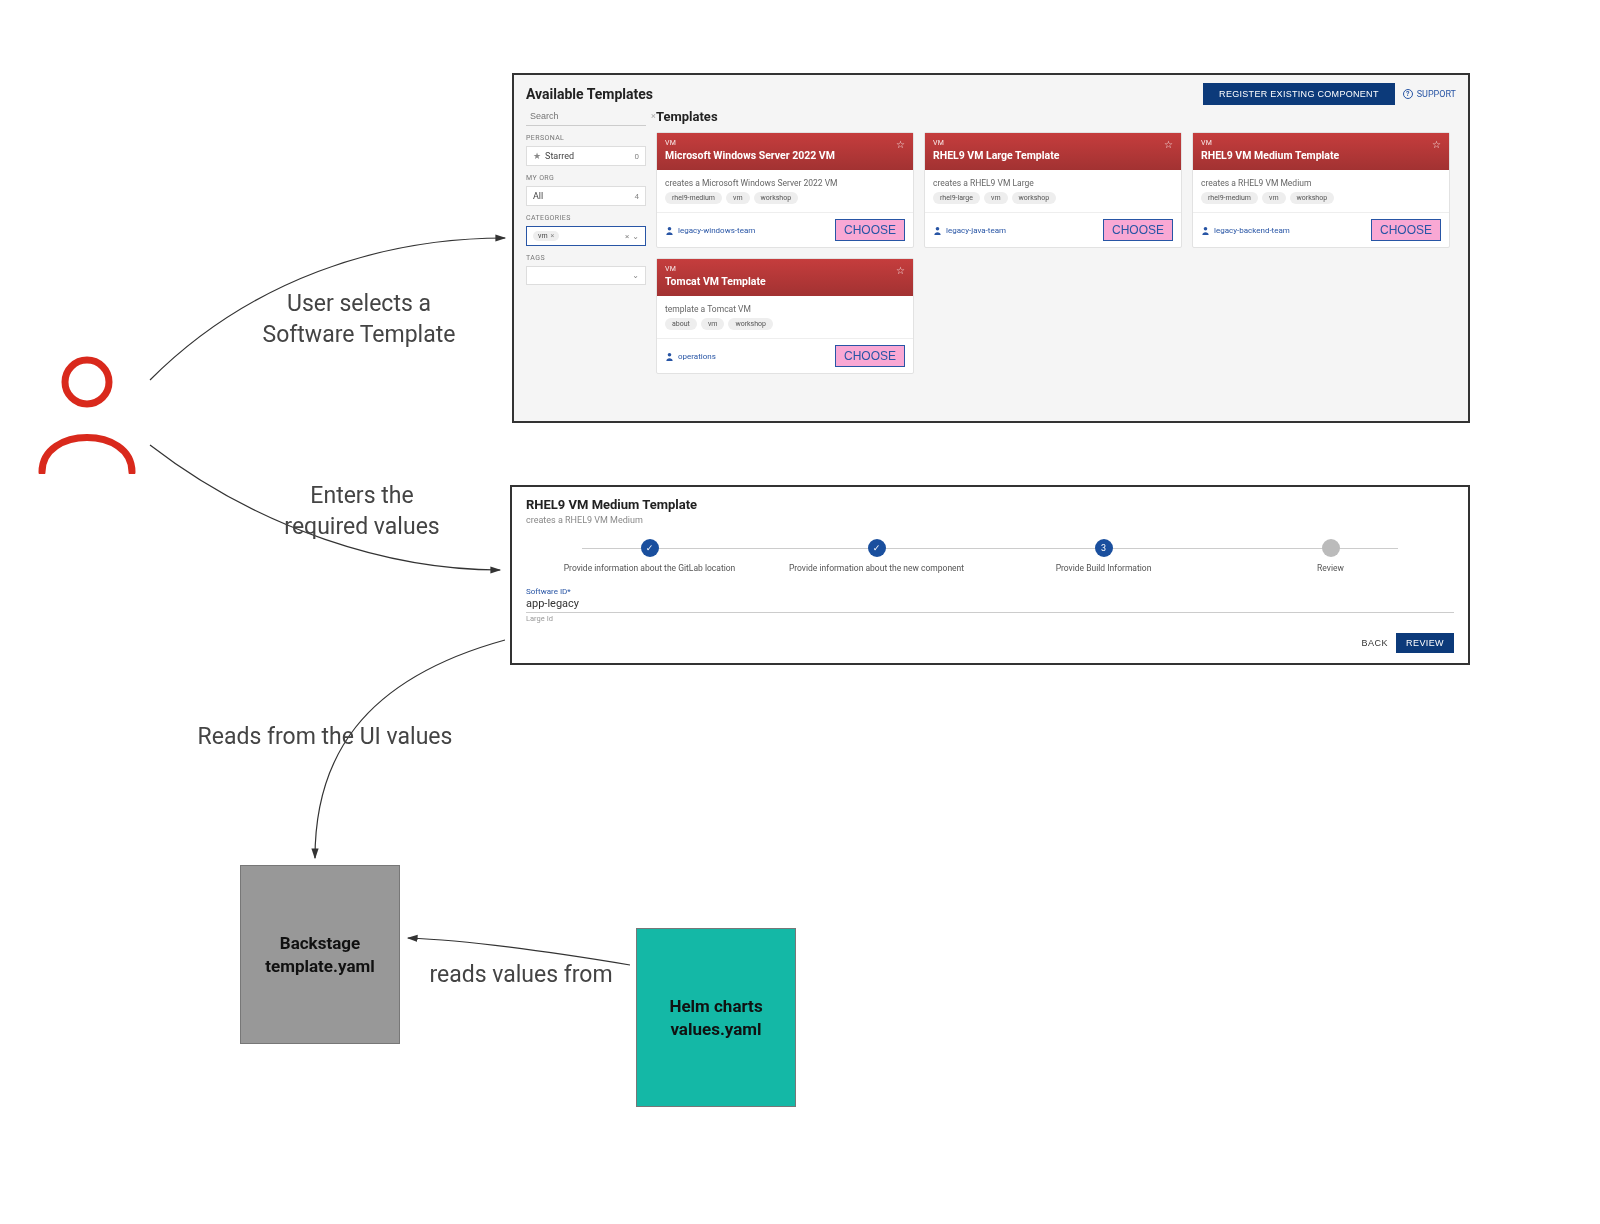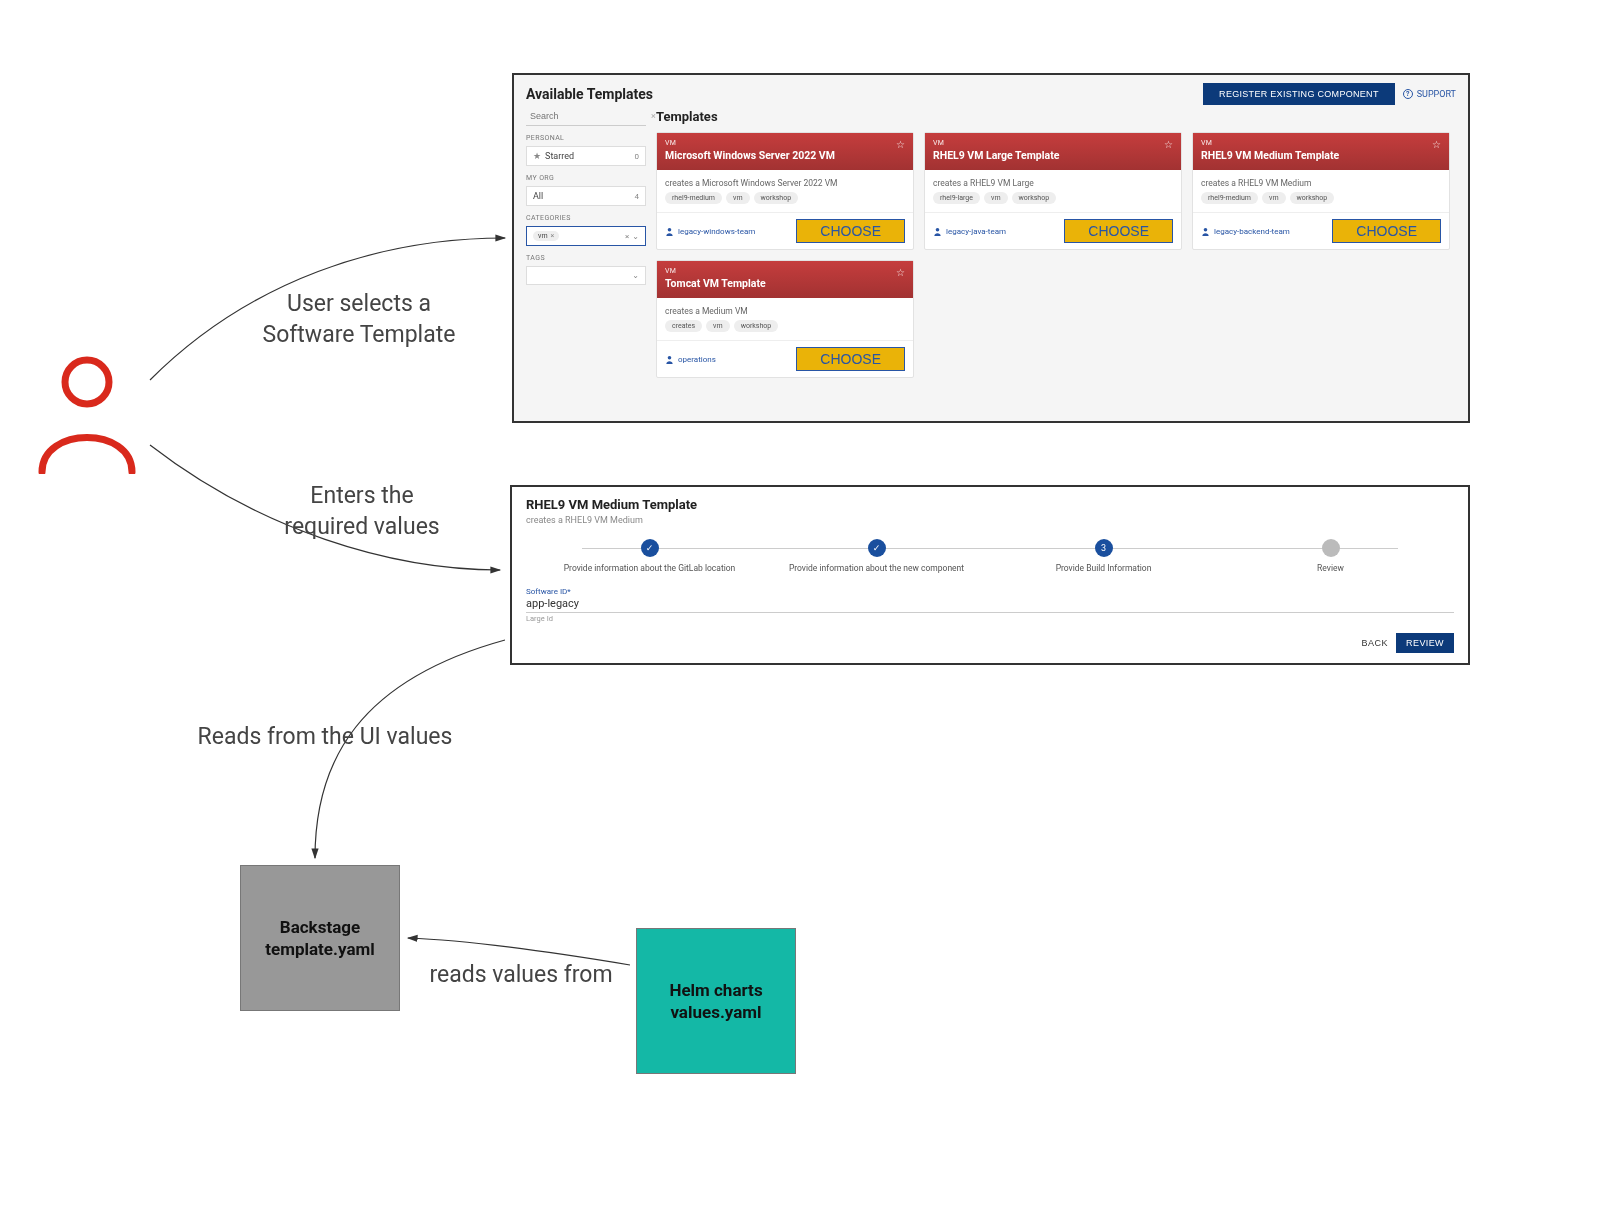--- a/index.html
+++ b/index.html
@@ -49,21 +49,21 @@
 .card-head { background: linear-gradient(180deg,#c53d3d,#a23232); color:#fff; padding:6px 8px 8px 8px; position:relative;}
 .card-head .cat { font-size:7px; opacity:.9; letter-spacing:.3px;}
 .card-head .name { font-size:10.5px; font-weight:700; margin-top:2px;}
 .star-icon { position:absolute; top:6px; right:8px; font-size:10px; color:#fff; opacity:.85;}
 .card-body { padding:8px 8px 4px 8px; font-size:8.5px; color:#666; }
 .card-tags { padding:0 8px 8px 8px; display:flex; gap:4px; flex-wrap:wrap;}
 .tag { background:#eee; border-radius:9px; padding:2px 7px; font-size:7px; color:#555;}
 .card-foot { border-top:1px solid #eee; padding:6px 8px; display:flex; justify-content:space-between; align-items:center;}
 .owner { font-size:8px; color:#2855a5; display:flex; align-items:center; gap:4px;}
 .person-icon { width:9px;height:9px; }
-.choose-btn { border:1px solid #2855a5; color:#2855a5; background:#eab308; font-size:14px; padding:3px 23px; }
+.choose-btn { border:1px solid #2855a5; color:#2855a5; background:#f9a8d4; font-size:12px; padding:3px 8px; }
 
 
 .form-panel { left:510px; top:485px; width:960px; height:180px; background:#fff; padding:10px 14px; }
 .fp-title { font-weight:700; font-size:13px; color:#222; }
 .fp-sub { font-size:9px; color:#888; margin-top:3px; }
 .steps { display:flex; justify-content:space-between; align-items:flex-start; margin-top:14px; position:relative; padding: 0 10px;}
 .step { display:flex; flex-direction:column; align-items:center; width:25%; z-index:1;}
 .step-circle { width:18px; height:18px; border-radius:50%; display:flex; align-items:center; justify-content:center; font-size:9px; color:#fff;}
 .sc-done { background:#1a4f9e; }
 .sc-active { background:#1a4f9e; }
@@ -71,21 +71,21 @@
 .step-label { font-size:8.5px; color:#555; margin-top:6px; text-align:center;}
 .step-line { position:absolute; top:9px; left:6%; right:6%; height:1px; background:#ccc; z-index:0;}
 .field-label { font-size:8px; color:#2855a5; margin-top:14px; }
 .field-value { font-size:11px; color:#333; border-bottom:1px solid #ccc; padding-bottom:2px; margin-top:1px;}
 .field-hint { font-size:7.5px; color:#999; margin-top:1px;}
 .fp-actions { position:absolute; right:14px; bottom:10px; display:flex; gap:8px; align-items:center;}
 .btn-back { font-size:9px; color:#333; background:none; border:none; letter-spacing:.5px; }
 .btn-review { background:#0c3a7a; color:#fff; font-size:9px; padding:5px 10px; border:none; letter-spacing:.4px;}
 
 
-.filebox { width:160px; height:146px; border:1px solid #777; display:flex; align-items:center; justify-content:center; text-align:center; font-size:17px; font-weight:700; line-height:1.3; }
+.filebox { width:160px; height:179px; border:1px solid #777; display:flex; align-items:center; justify-content:center; text-align:center; font-size:17px; font-weight:700; line-height:1.3; }
 .fb-dark { background:#989898; color:#111; left:240px; top:865px; }
 .fb-light { background:#14b8a6; color:#111; left:636px; top:928px; }
 
 
 .svg-layer { position:absolute; left:0; top:0; width:1600px; height:1224px; pointer-events:none; }
 
 </style>
 </head>
 <body>
 
@@ -239,23 +239,23 @@
       </div>
       <button class="choose-btn">CHOOSE</button>
     </div>
           </div>
           <div class="card">
     <div class="card-head">
       <span class="star-icon">☆</span>
       <div class="cat">VM</div>
       <div class="name">Tomcat VM Template</div>
     </div>
-    <div class="card-body">creates a Medium VM</div>
+    <div class="card-body">template a Tomcat VM</div>
     <div class="card-tags">
-              <span class="tag">creates</span>
+              <span class="tag">about</span>
               <span class="tag">vm</span>
               <span class="tag">workshop</span>
             </div>
     <div class="card-foot">
       <div class="owner">
         <svg class="person-icon" viewBox="0 0 10 10">
                   <circle cx="5" cy="3" r="2" fill="#2855a5"></circle>
                   <path d="M1.5 10 C1.5 6,8.5 6,8.5 10 Z" fill="#2855a5"></path>
                 </svg>
         <span>operations</span>

